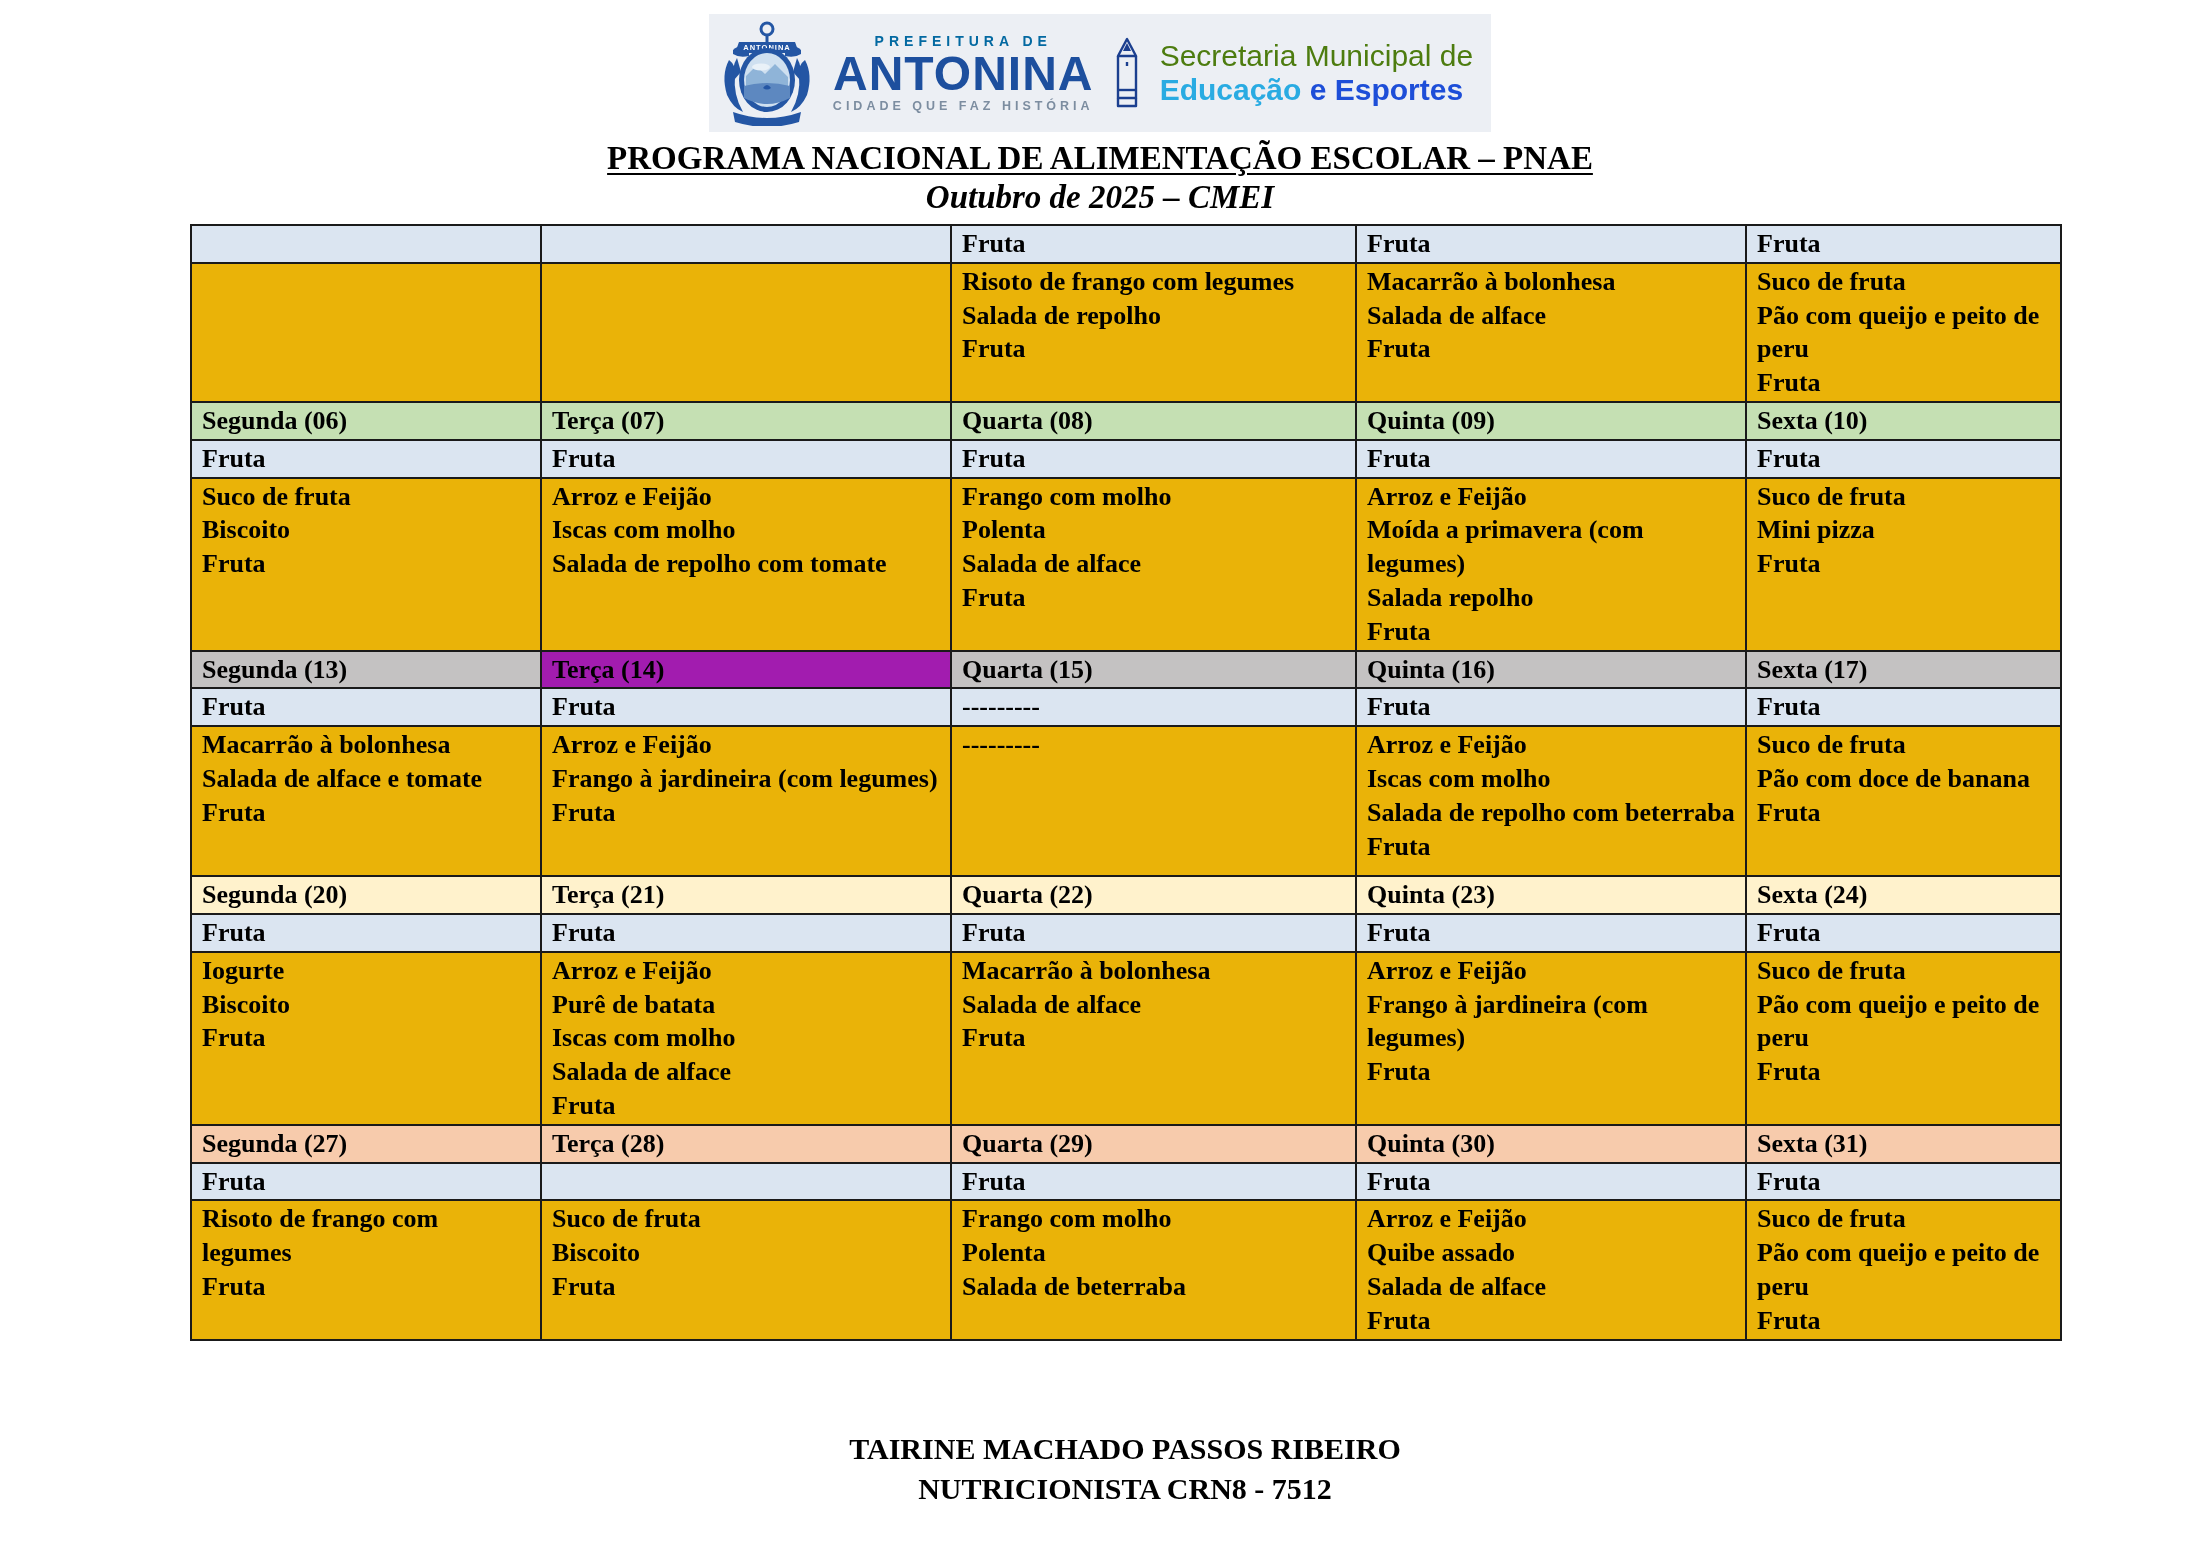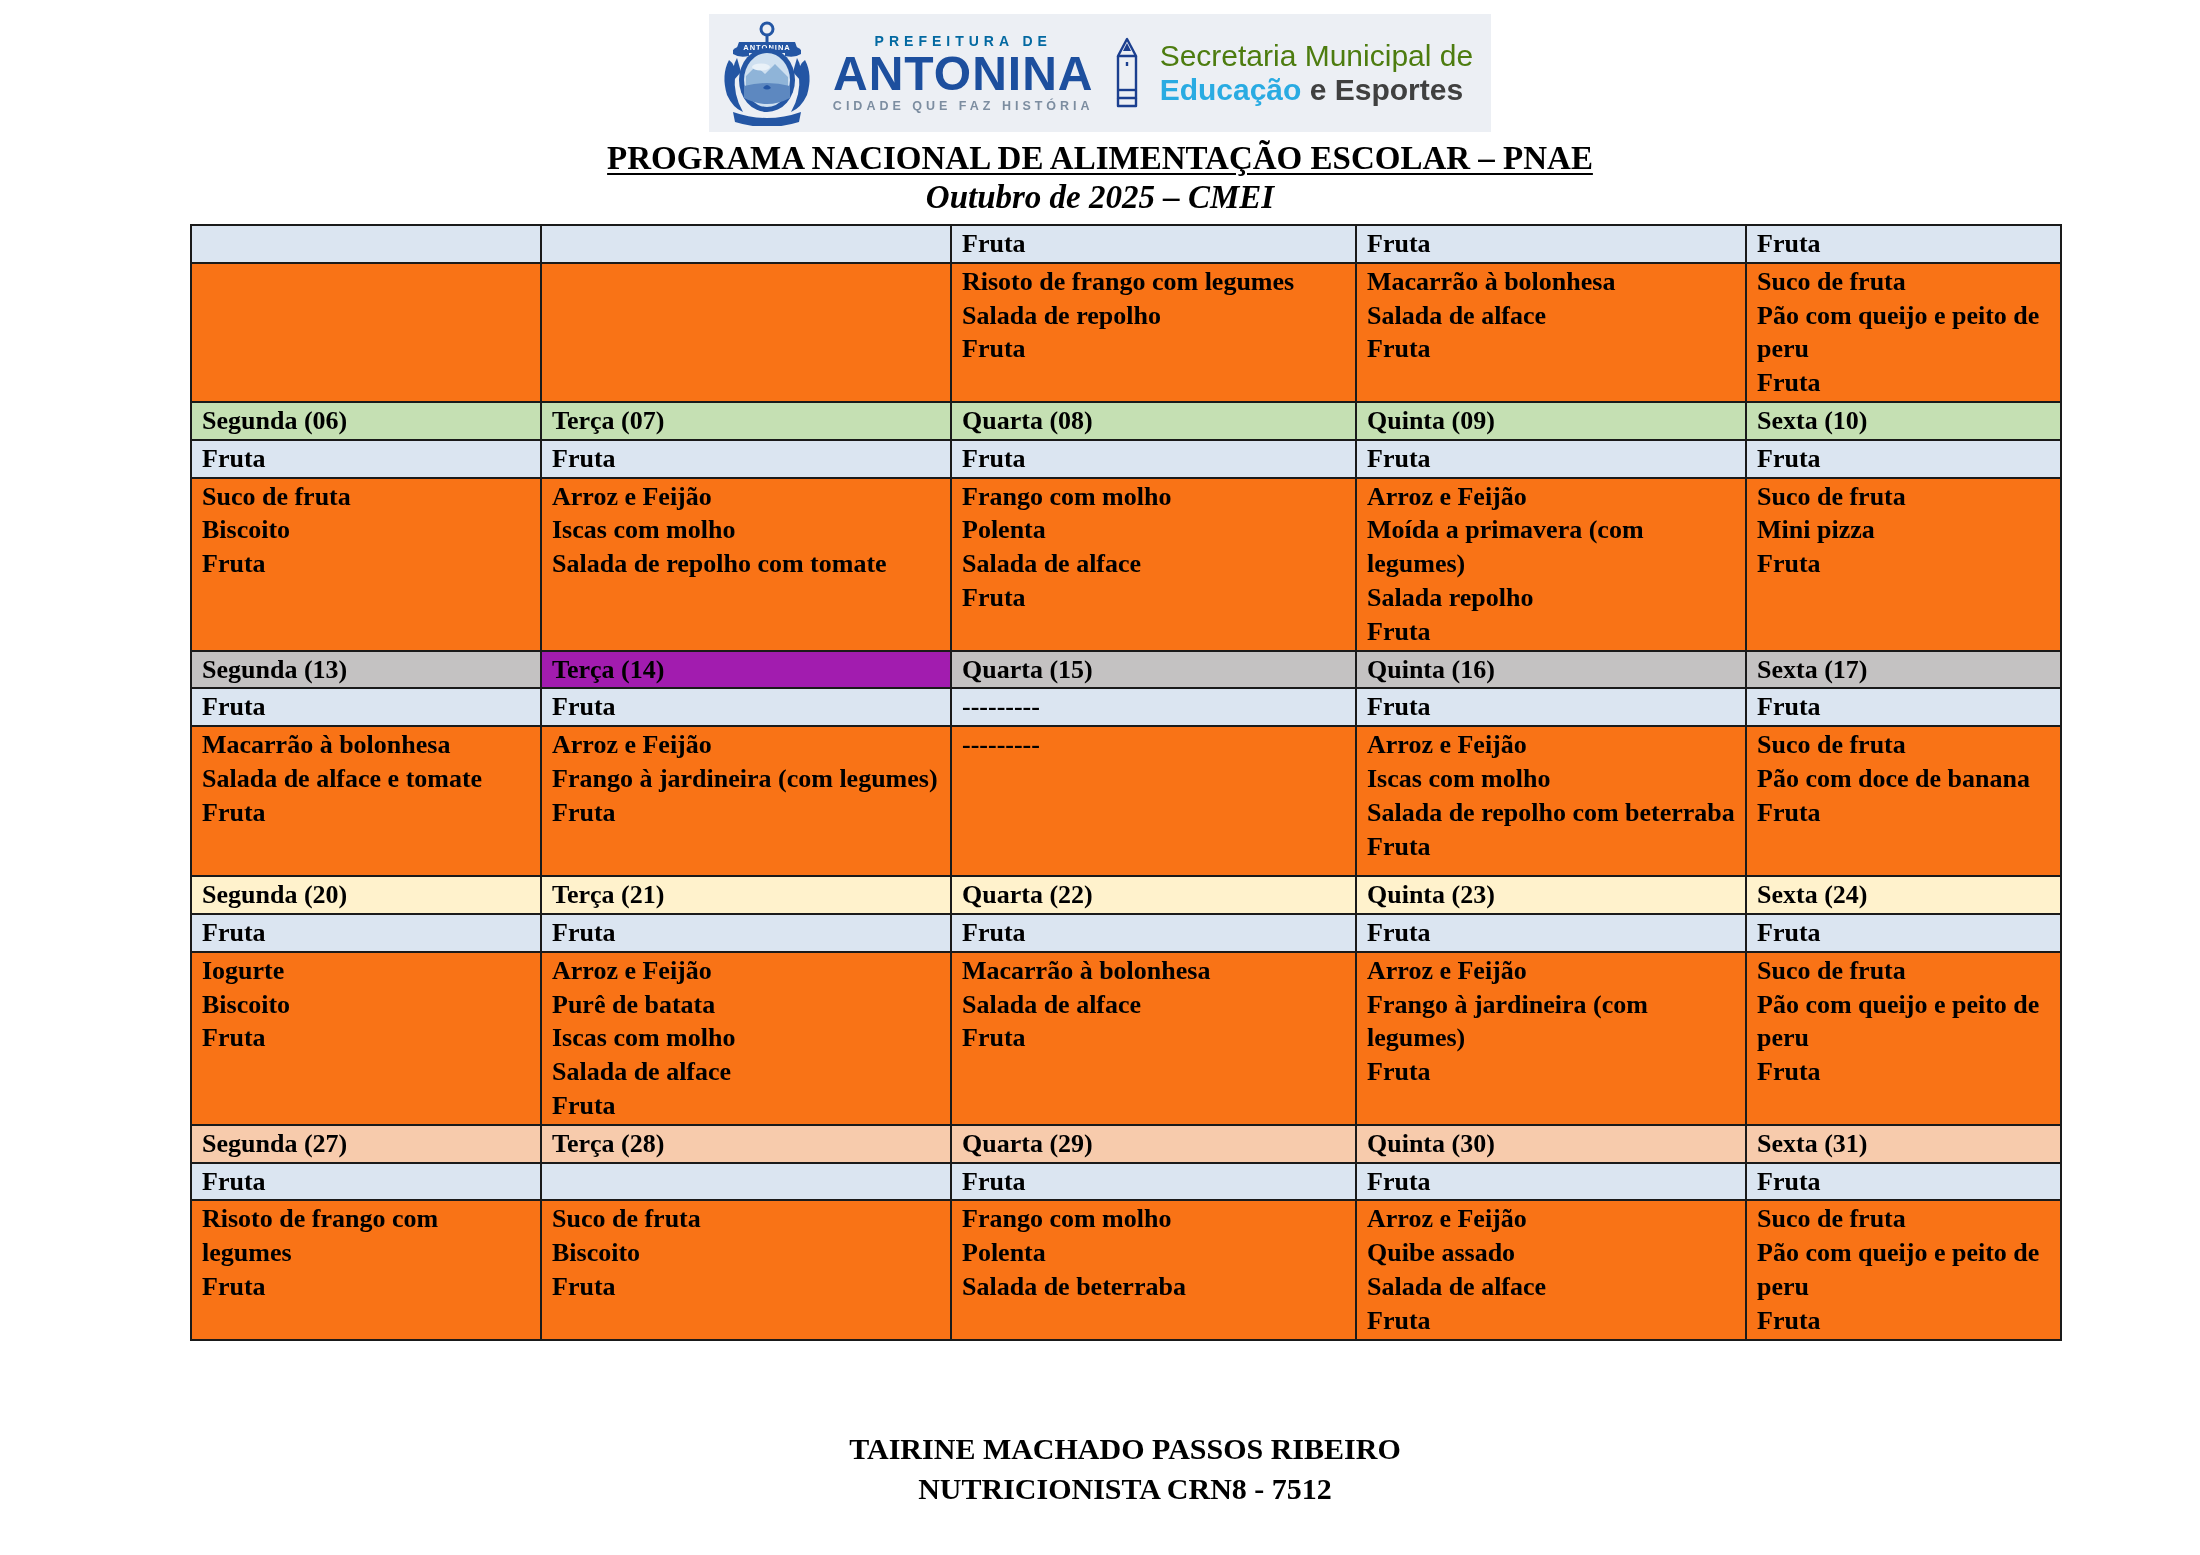--- a/index.html
+++ b/index.html
@@ -11,33 +11,33 @@
   .crest{width:96px;height:106px;flex:0 0 auto;}
   .pref-block{display:flex;flex-direction:column;align-items:center;line-height:1;}
   .pref-small{font-family:"Liberation Sans",sans-serif;font-size:14px;letter-spacing:5px;color:#0369a1;font-weight:bold;}
   .pref-name{font-family:"Liberation Sans",sans-serif;font-size:48px;font-weight:bold;color:#1d4f9e;letter-spacing:1px;margin:2px 0;}
   .pref-tag{font-family:"Liberation Sans",sans-serif;font-size:12.5px;letter-spacing:4px;color:#7c8da0;font-weight:bold;}
   .pencil{width:30px;height:74px;flex:0 0 auto;}
   .sec-block{display:flex;flex-direction:column;line-height:1.12;}
   .sec-line1{font-family:"Liberation Sans",sans-serif;font-size:30px;color:#4d7c0f;text-align:center;}
   .sec-line2{font-family:"Liberation Sans",sans-serif;font-size:30px;font-weight:bold;}
   .sec-educacao{color:#29abe2;}
-  .sec-esportes{color:#404040;}
+  .sec-esportes{color:#1d4ed8;}
 
   
   .page-title{margin-top:8px;text-align:center;font-size:33px;font-weight:bold;}
   .page-title span{text-decoration:underline;text-decoration-thickness:2px;text-underline-offset:4px;}
   .page-subtitle{text-align:center;font-size:33px;font-weight:bold;font-style:italic;margin-top:2px;}
 
   
   table.menu{border-collapse:collapse;table-layout:fixed;width:1870px;margin-left:190px;margin-top:8px;}
   table.menu td{border:2px solid #1a1a1a;padding:1px 10px;font-weight:bold;font-size:26px;line-height:1.3;overflow:hidden;}
   tr.day-row td{height:30px;vertical-align:middle;}
   tr.snack-row td{height:30px;vertical-align:middle;background:#dbe5f1;}
-  tr.meal-row td{vertical-align:top;background:#f97316;white-space:pre-line;}
+  tr.meal-row td{vertical-align:top;background:#eab308;white-space:pre-line;}
 
   
   .footer{width:1870px;margin-left:190px;margin-top:88px;text-align:center;font-weight:bold;font-size:30px;line-height:1.35;}
 </style>
 </head>
 <body>
 
 <div class="header-wrap">
   <div class="logo-panel">
 

